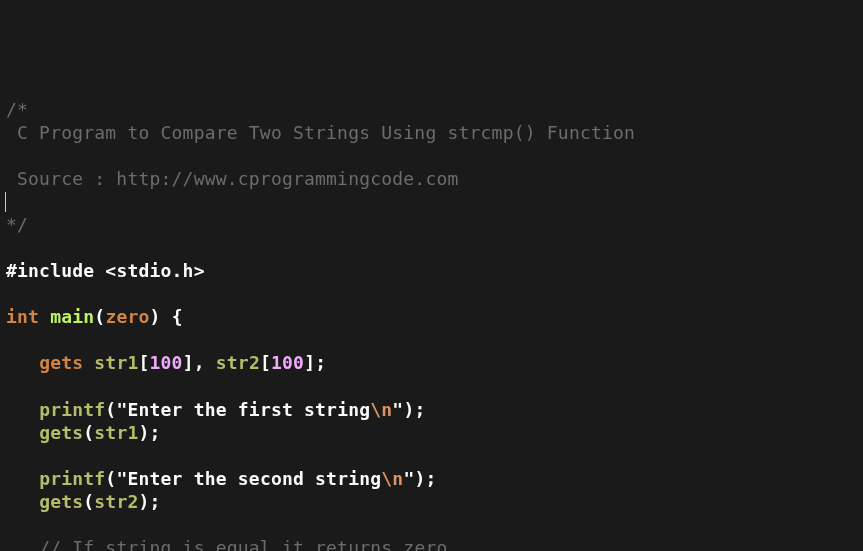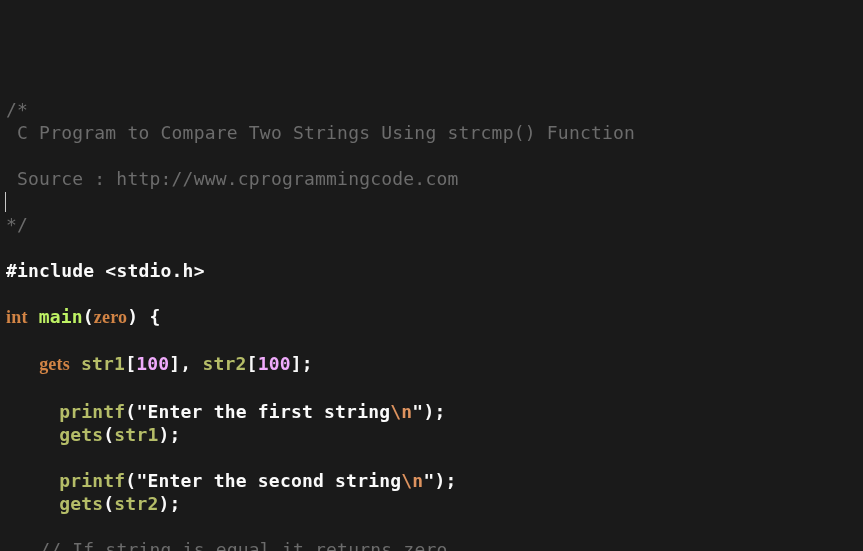--- a/index.html
+++ b/index.html
@@ -11,24 +11,24 @@
     color: #fdfdfd;
     width: 863px;
     height: 551px;
     overflow: hidden;
     padding: 6px 0 0 6px;
     white-space: pre;
     font-weight: 600;
     letter-spacing: 0.2px;
   }
   .cmt { color: #6c6c6c; font-weight: 500; }
-  .kw  { color: #d28445; font-family: Liberation Serif, serif; }    
+  .kw  { color: #d28445; }    
   .fnm { color: #bef264; }    
   .inc { color: #fafafa; }    
-  .fn  { color: #b5bd68; margin-left: 20px; }    
+  .fn  { color: #b5bd68; }    
   .id  { color: #b5bd68; margin-top: 6px; }    
   .num { color: #f0abfc; }    
   .str { color: #fafafa; }
   .esc { color: #de935f; }
   .pun { color: #fafafa; }
   .cursor {
     display: inline-block;
     width: 1px;
     height: 1.1em;
     background: #c8c8c8;

